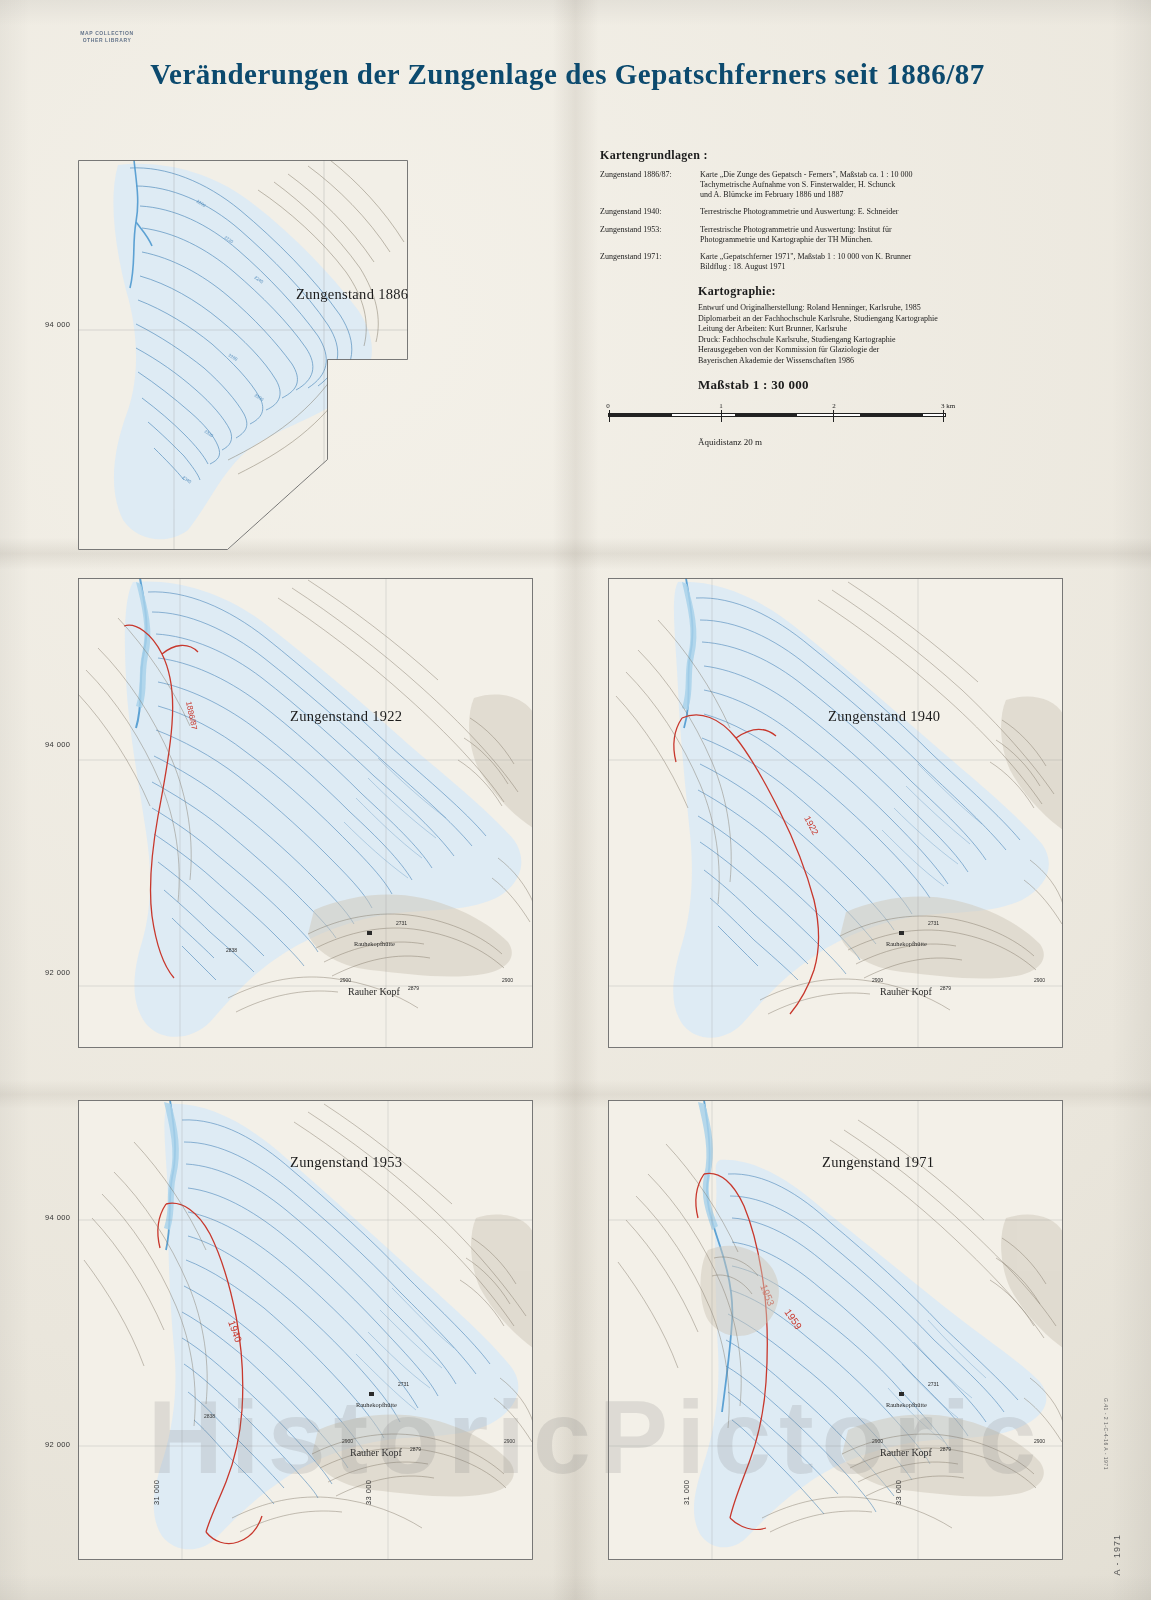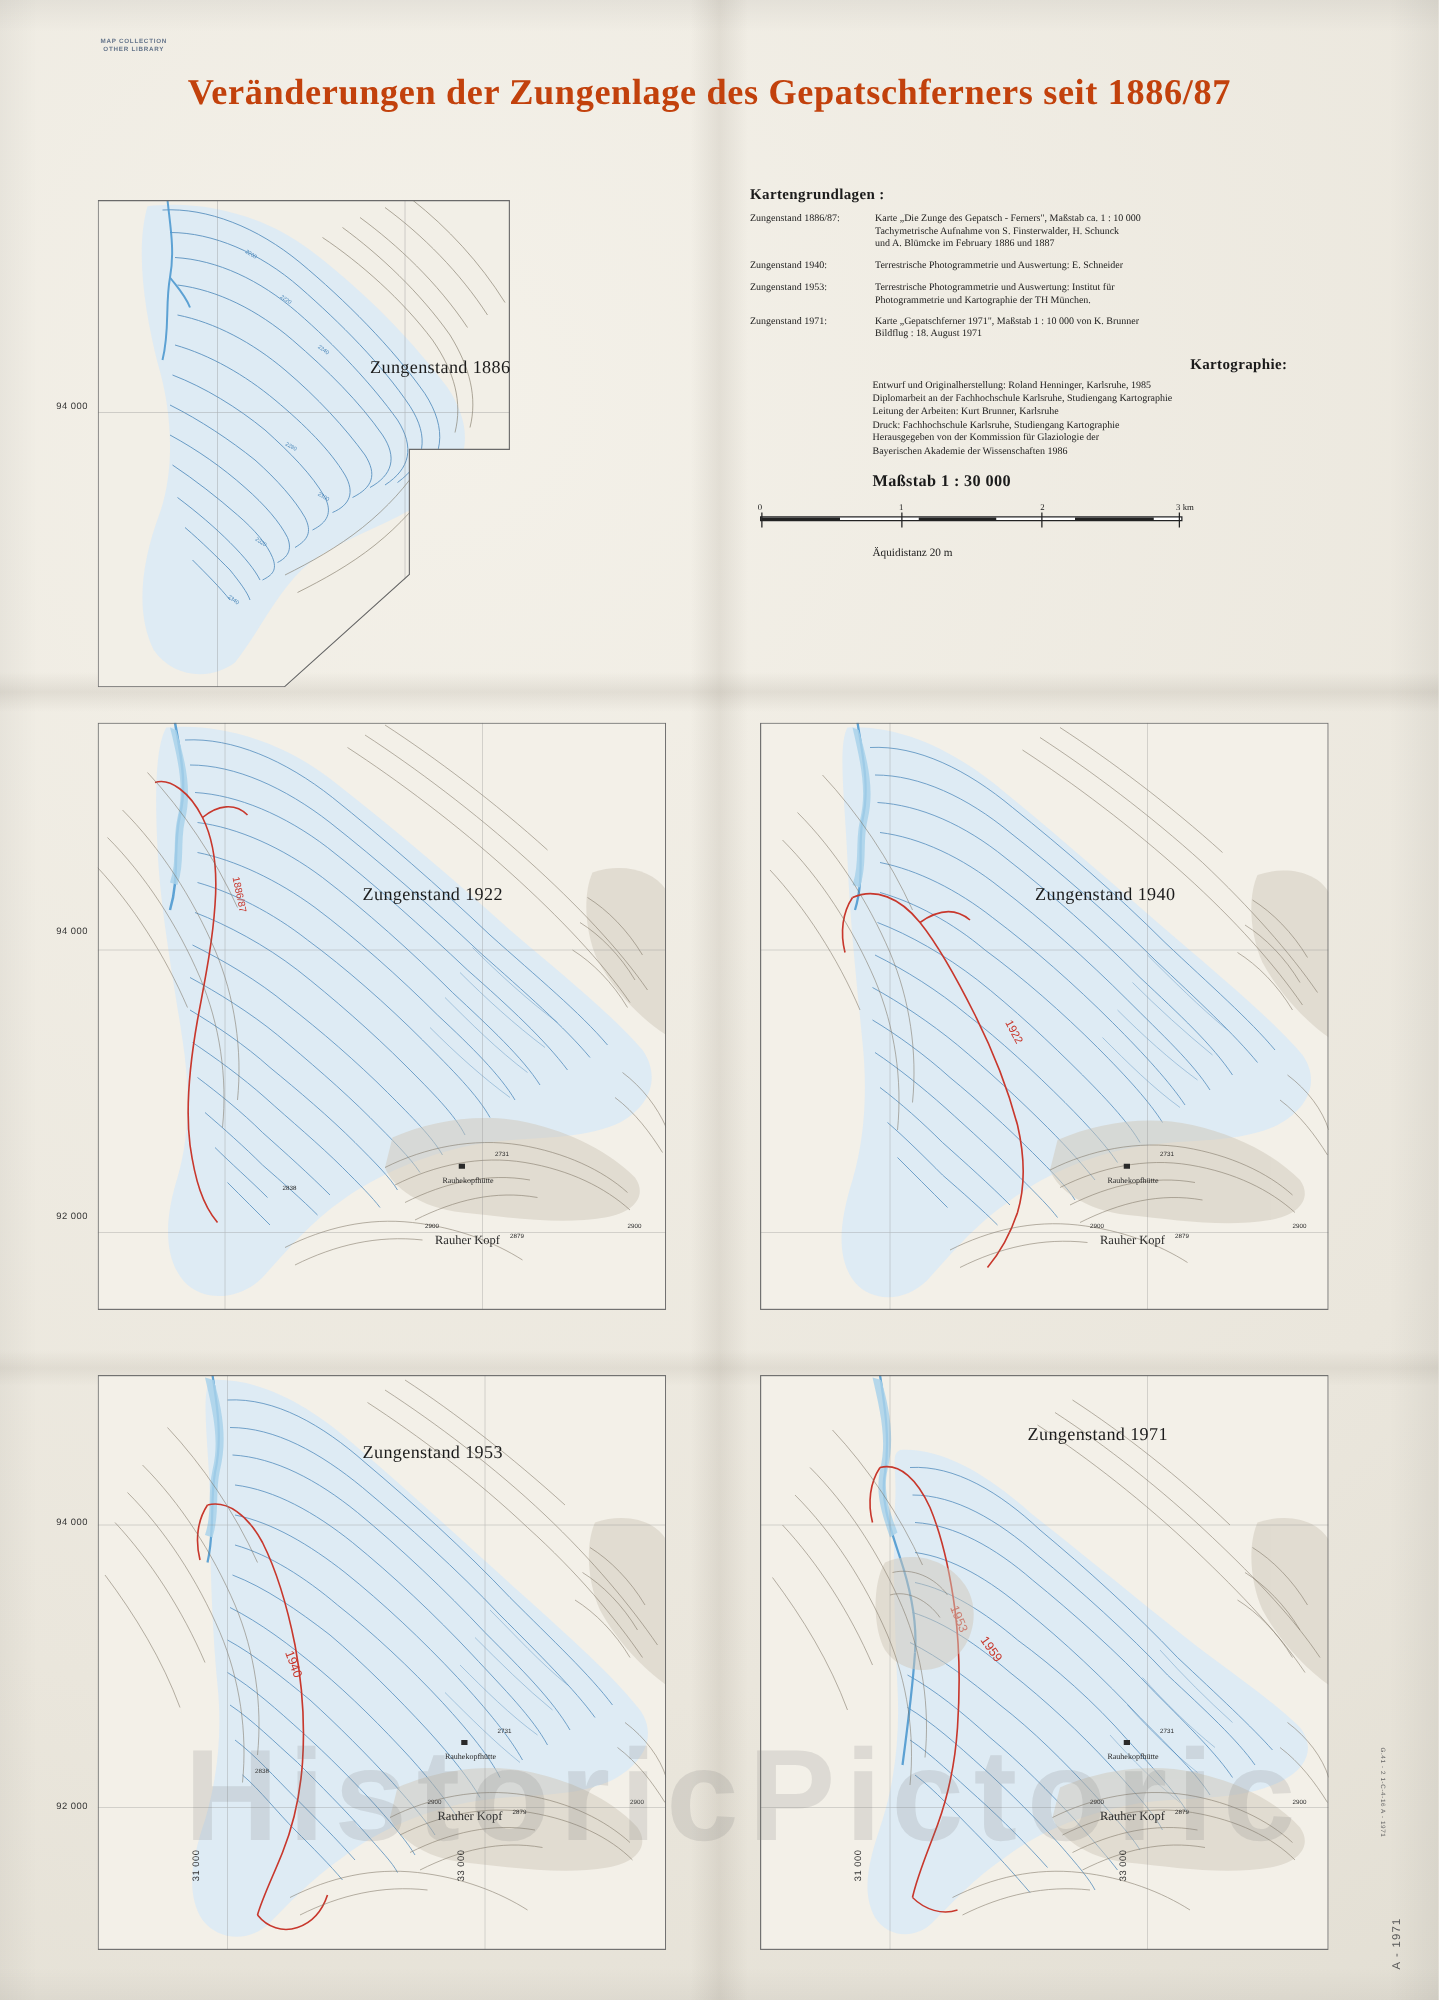--- a/index.html
+++ b/index.html
@@ -30,33 +30,33 @@
     position:absolute; left:80px; top:30px; width:54px; height:16px;
     font-family:"Liberation Sans", sans-serif;
     font-size:5px; line-height:7px; letter-spacing:.6px;
     color:#4a5e7a; text-align:center; font-weight:700;
     opacity:.85;
   }
   h1.title {
     position:absolute; left:0; right:16px; top:58px;
     text-align:center;
     font-size:29px; font-weight:700; letter-spacing:.5px;
-    color:#c2410c;
+    color:#0c4a6e;
     margin:0;
   }
   
   .legend {
     position:absolute; left:600px; top:150px; width:430px;
     font-size:8.2px; line-height:10.5px; color:#1b1b1b;
   }
   .legend h2 {
     font-size:12px; font-weight:700; margin:0 0 9px 0;
     letter-spacing:.3px;
   }
-  .legend h2.left { text-align:right; margin-top:14px; margin-bottom:6px;}
+  .legend h2.left { text-align:left; margin-top:14px; margin-bottom:6px;}
   .srcrow { display:flex; margin-bottom:7px; }
   .srcrow .lbl { width:100px; flex:0 0 100px; font-size:8px; }
   .srcrow .txt { flex:1; font-size:8px; line-height:10.2px; }
   .carto p { margin:0 0 0 98px; font-size:8px; line-height:10.6px; }
   .scaletitle { margin:14px 0 0 98px; font-size:13px; font-weight:700; letter-spacing:.3px;}
   .scalebar-wrap { margin:12px 0 0 0; position:relative; height:26px; }
   .scalebar {
     position:absolute; left:8px; top:10px; width:338px; height:4px;
     border:0.8px solid #222; background:#fff;
   }
@@ -589,20 +589,20 @@
     <text x="278" y="307" fill="#2a2a2a" font-family="Liberation Serif, serif" font-size="6.4">Rauhekopfhütte</text>
     <text x="272" y="356" fill="#2a2a2a" font-family="Liberation Serif, serif" font-size="10">Rauher Kopf</text>
     <g fill="#2a2a2a" font-family="Liberation Sans, sans-serif" font-size="5">
       <text x="320" y="286">2731</text>
       <text x="264" y="343">2900</text>
       <text x="332" y="351">2879</text>
       <text x="426" y="343">2900</text>
     </g>
     <rect x="0.5" y="0.5" width="454" height="459" fill="none" stroke="#6a6a6a" stroke-width="0.9"></rect>
   </svg>
-  <div class="caption" style="left:214px; top:40px;">Zungenstand 1971</div>
+  <div class="caption" style="left:214px; top:54px;">Zungenstand 1971</div>
 </div>
 <div class="gridlabel vert" style="left:682px; top:1505px;">31 000</div>
 <div class="gridlabel vert" style="left:894px; top:1505px;">33 000</div>
 
 <div class="watermark">HistoricPictoric</div>
 <div class="sidecode">G.41 - 2  1-C-4-16  A - 1971</div>
 <div class="pencil">A - 1971</div>
 
 </body></html>

